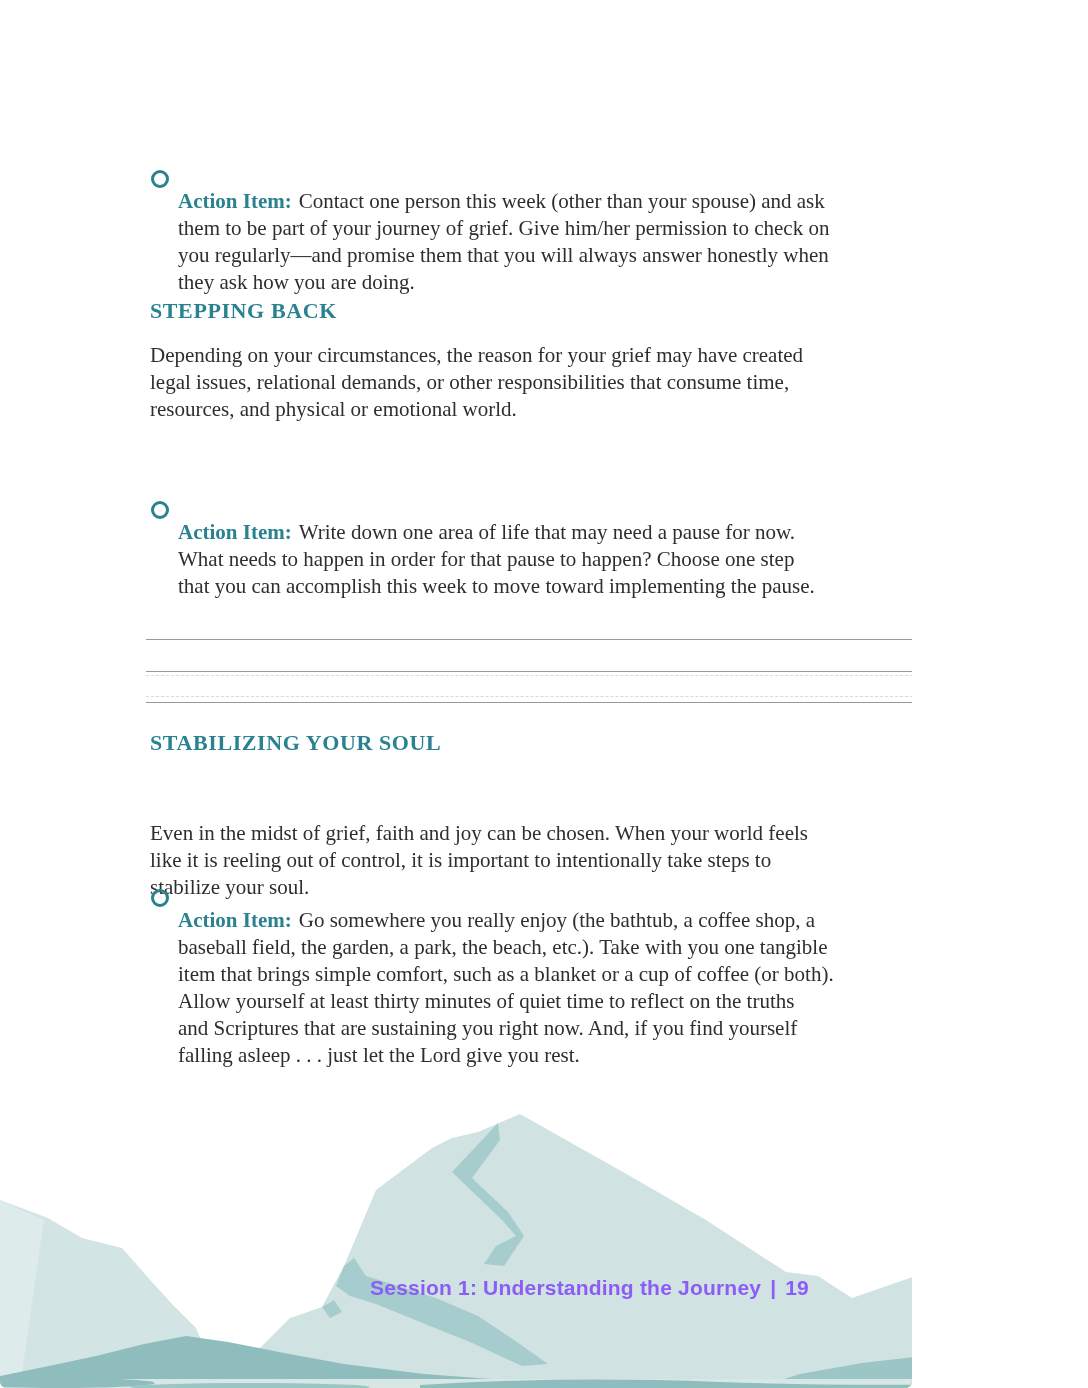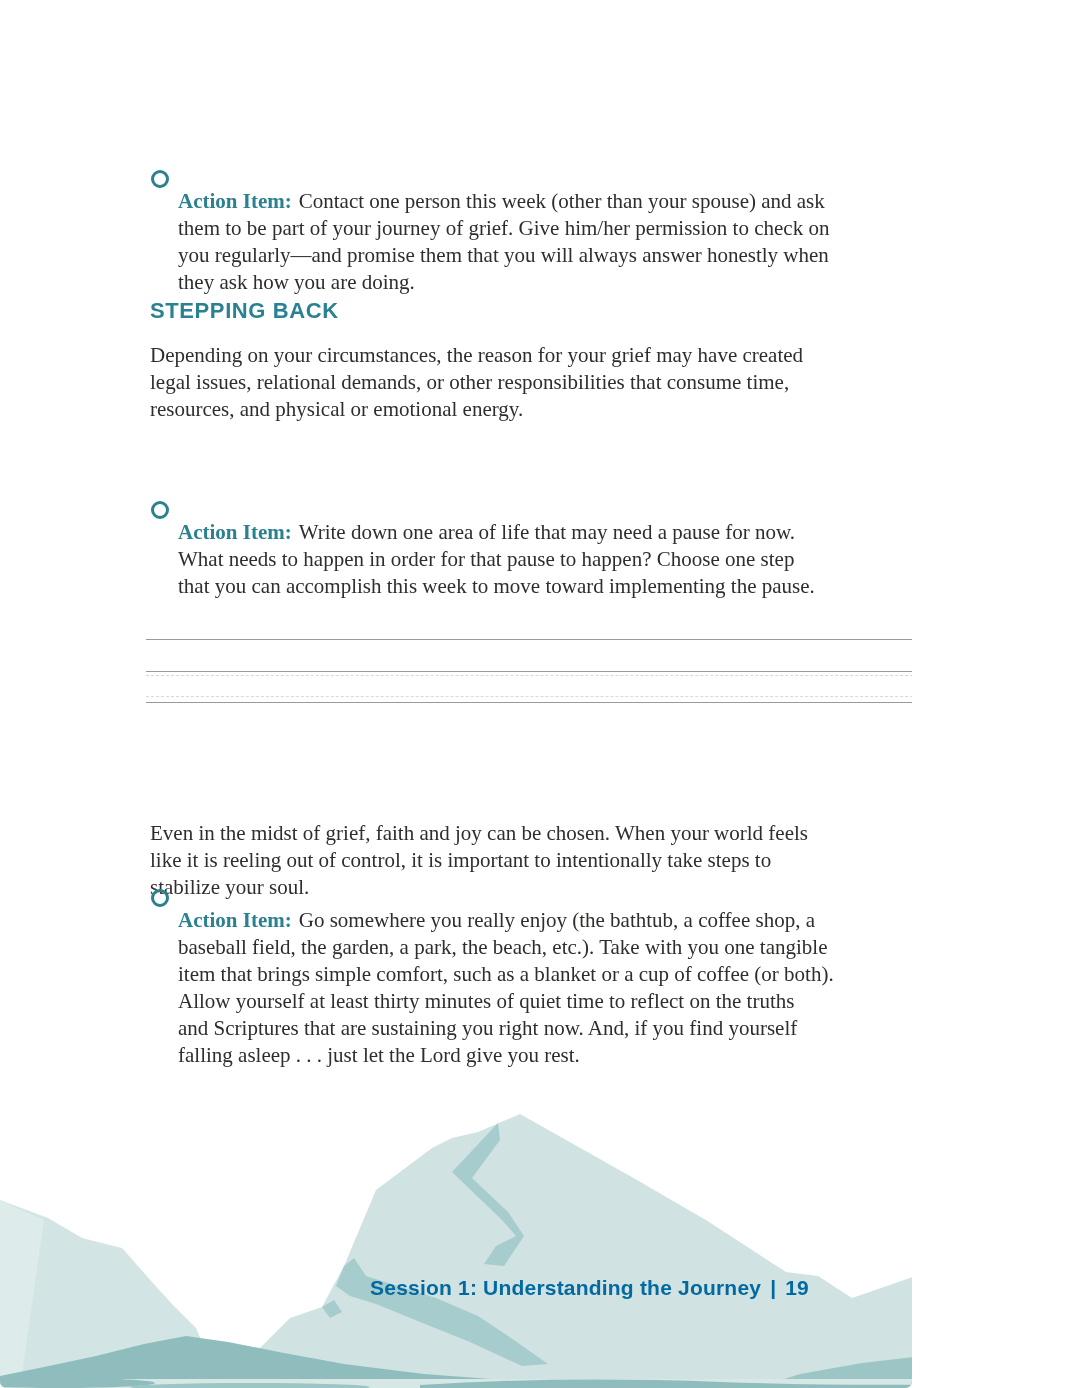--- a/index.html
+++ b/index.html
@@ -25,21 +25,21 @@
     border:3.2px solid #2a8190;
     border-radius:50%;
     box-sizing:content-box;
     display:inline-block;
   }
   .ai-label{
     font-weight:bold;color:#2a8190;
     margin-right:7px;
   }
   .heading{
-    font-family:Liberation Sans, sans-serif;
+    font-family:Liberation Serif, serif;
     font-weight:bold;
     font-size:22px;line-height:24px;
     letter-spacing:0.6px;
     color:#2a8190;
     white-space:nowrap;
   }
   .write-line{
     position:absolute;left:146px;width:832px;height:0;
     border-top:1.5px solid #9a9a9a;
   }
@@ -47,57 +47,58 @@
   .stray-mark{
     position:absolute;left:969px;top:670px;
     font-size:17px;color:#4a4a4a;
     font-family:"DejaVu Sans Mono", monospace;
   }
   #footer-art{position:absolute;left:0;bottom:0;width:1088px;height:298px;}
   .footer-caption{
     position:absolute;right:103px;top:1276px;
     font-family:"Liberation Sans", sans-serif;
     font-weight:bold;font-size:21px;line-height:24px;
-    color:#0369a1;letter-spacing:0.2px;
+    color:#8b5cf6;letter-spacing:0.2px;
     white-space:nowrap;
   }
   .footer-caption .sep{margin:0 9px;}
 </style>
 </head>
 <body>
 
 <div id="page">
 
   <div class="block body-text action-item" style="top:161px;">
     <span class="bullet"></span><span class="ai-label">Action Item:</span><span>Contact one person this week (other than your spouse) and ask
 them to be part of your journey of grief. Give him/her permission to check on
 you regularly—and promise them that you will always answer honestly when
 they ask how you are doing.</span>
   </div>
 
   <div class="block heading" style="top:299px;">STEPPING BACK</div>
 
   <div class="block body-text" style="top:342px;">Depending on your circumstances, the reason for your grief may have created
 legal issues, relational demands, or other responsibilities that consume time,
-resources, and physical or emotional energy.</div>
+resources, and physical or emotional world.</div>
 
 
   <div class="block body-text action-item" style="top:492px;">
     <span class="bullet"></span><span class="ai-label">Action Item:</span><span>Write down one area of life that may need a pause for now.
 What needs to happen in order for that pause to happen? Choose one step
 that you can accomplish this week to move toward implementing the pause.</span>
   </div>
 
   <div class="write-line" style="top:639px;"></div>
   <div class="write-line" style="top:671px;"></div>
   <div class="write-line dashed" style="top:675px;"></div>
   <div class="write-line dashed" style="top:696px;"></div>
   <div class="write-line" style="top:702px;"></div>
   <div class="stray-mark">`</div>
 
+  <div class="block heading" style="top:731px;">STABILIZING YOUR SOUL</div>
 
   <div class="block body-text" style="top:773px;margin-top:47px;">Even in the midst of grief, faith and joy can be chosen. When your world feels
 like it is reeling out of control, it is important to intentionally take steps to
 stabilize your soul.</div>
 
   <div class="block body-text action-item" style="top:880px;">
     <span class="bullet"></span><span class="ai-label">Action Item:</span><span>Go somewhere you really enjoy (the bathtub, a coffee shop, a
 baseball field, the garden, a park, the beach, etc.). Take with you one tangible
 item that brings simple comfort, such as a blanket or a cup of coffee (or both).
 Allow yourself at least thirty minutes of quiet time to reflect on the truths

